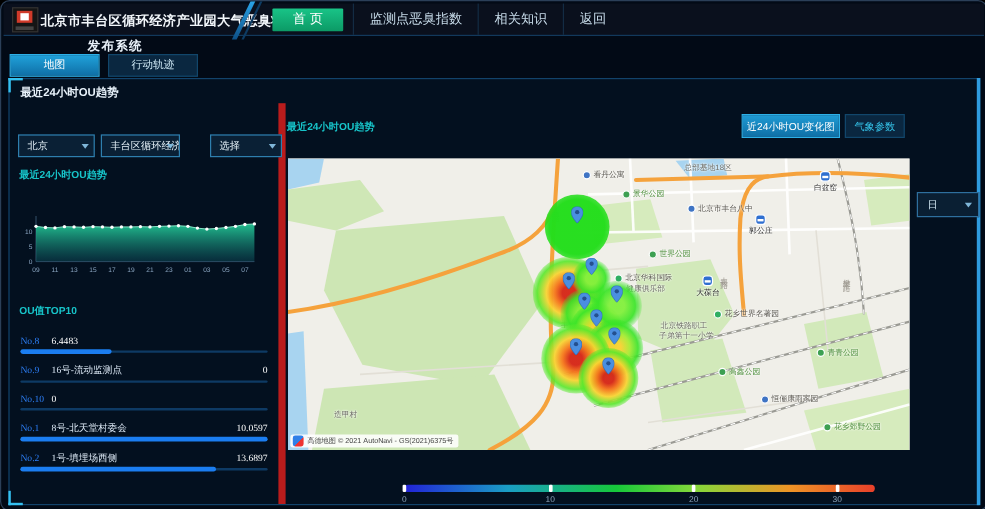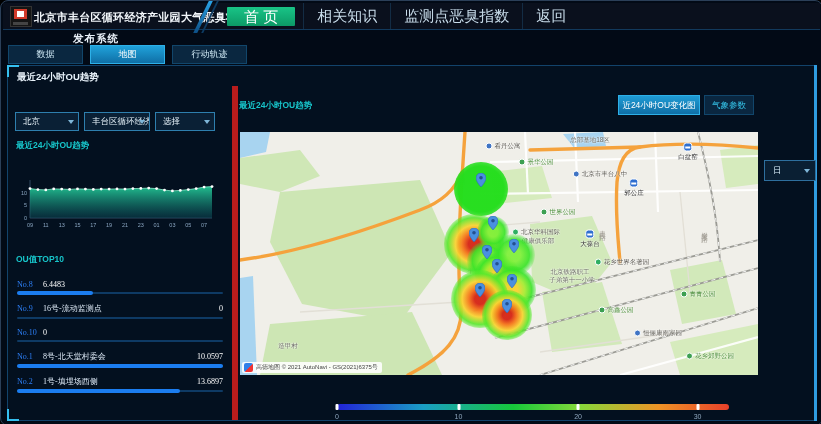--- a/index.html
+++ b/index.html
@@ -8,21 +8,21 @@
   
   .hdr{position:absolute;left:2px;top:2px;right:2px;height:26px;background:#0a101d;border-bottom:1px solid #12395c;}
   .logo{position:absolute;left:7px;top:3px;width:20px;height:19px;background:#151515;border:1px solid #333;}
   .logo .mark{position:absolute;left:3px;top:2px;width:13px;height:10px;background:#d03a2a;}
   .logo .mark i{position:absolute;left:3px;top:2px;width:7px;height:6px;background:#fff;display:block;}
   .logo .sub{position:absolute;left:2px;bottom:1px;width:15px;height:3px;background:#444;}
   .hdr-title{position:absolute;left:31px;top:7px;font-size:11px;font-weight:bold;color:#f2f6fa;letter-spacing:.3px;}
   .hdr-slash{position:absolute;left:198px;top:-2px;width:4px;height:32px;background:linear-gradient(180deg,#2aa4e8,#0d4f86);transform:skewX(-26deg);}
   .hdr-slash2{position:absolute;left:206px;top:-2px;width:2px;height:32px;background:#0d3b63;transform:skewX(-26deg);}
   .nav{position:absolute;left:224px;top:0;height:26px;display:flex;align-items:center;}
-  .nav-item{padding:0 13px;font-size:15px;color:#c8dcea;height:26px;line-height:26px;cursor:pointer;}
+  .nav-item{padding:0 13px;font-size:11px;color:#c8dcea;height:26px;line-height:26px;cursor:pointer;}
   .nav-item + .nav-item{border-left:1px solid #132c44;}
   .nav-item.active{background:linear-gradient(180deg,#19c487,#0c9a66);color:#fff;height:19px;line-height:19px;
        margin-right:8px;padding:0 17px;border-radius:1px;align-self:center;}
   
   .pub-title{position:absolute;left:72px;top:31px;font-size:10.5px;font-weight:bold;color:#e9f1f9;letter-spacing:1px;}
   .tabs{position:absolute;left:7px;top:44px;display:flex;gap:7px;}
   .tab{width:73px;height:17px;line-height:17px;text-align:center;font-size:9px;color:#cfe9f5;
        background:#0a2740;border:1px solid #11466b;cursor:pointer;}
   .tab.active{background:linear-gradient(180deg,#20a2da,#0f6fa6);border-color:#2db0e8;color:#fff;}
   
@@ -32,21 +32,21 @@
   .corner.tl{left:-1px;top:-1px;border-left:2px solid #35c0f0;border-top:2px solid #35c0f0;}
   .corner.bl{left:-1px;bottom:-1px;border-left:2px solid #35c0f0;border-bottom:2px solid #35c0f0;}
   .panel-title{position:absolute;left:9px;top:5px;font-size:9.5px;color:#e8f2fa;font-weight:bold;}
   
   .left-col{position:absolute;left:0;top:20px;width:224px;bottom:0;border-right:6px solid #b91c1c;}
   .selects{position:absolute;left:7px;top:26px;display:flex;gap:5px;}
   .select{position:relative;height:17px;background:#0a2035;border:1px solid #2e7fae;color:#e8f4fb;
        font-size:8.5px;line-height:17px;padding:0 14px 0 7px;white-space:nowrap;overflow:hidden;cursor:pointer;}
   .select .chev{position:absolute;right:4px;top:7px;width:0;height:0;border-left:3px solid transparent;
        border-right:3px solid transparent;border-top:4px solid #7fb6d8;}
-  .s1{width:41px;}.s2{width:43px;}.s3{width:37px;}
+  .s1{width:41px;}.s2{width:43px;}.s3{width:37px;margin-left:20px;}
   .teal-label{position:absolute;font-size:8.5px;color:#17c4c9;font-weight:bold;}
   .chart-wrap{position:absolute;left:6px;top:88px;width:205px;height:64px;}
   .top-list{position:absolute;left:9px;top:198px;width:206px;}
   .top-row{margin-bottom:9px;}
   .top-row .line1{display:flex;align-items:baseline;font-size:8px;margin-bottom:3px;}
   .top-row .rank{color:#2d7ff7;width:26px;flex:none;}
   .top-row .name{color:#dce8f5;flex:1;}
   .top-row .val{color:#fff;text-align:right;}
   .bar-track{position:relative;height:2px;background:#0e3a64;border-radius:2px;}
   .bar-fill{position:absolute;left:0;top:-1px;height:4px;background:#1b7df0;border-radius:2px;}
@@ -101,29 +101,28 @@
       <div class="mark">
           <i></i>
         </div>
         <div class="sub"></div>
     </div>
     <div class="hdr-title">北京市丰台区循环经济产业园大气恶臭状况实时</div>
     <div class="hdr-slash"></div>
     <div class="hdr-slash2"></div>
     <div class="nav">
         <div class="nav-item active">首 页</div>
+        <div class="nav-item">监测点恶臭指数</div>
         <div class="nav-item">相关知识</div>
-        <div class="nav-item">监测点恶臭指数</div>
         <div class="nav-item">返回</div>
       </div>
   </div>
 
   <div class="pub-title">发布系统</div>
   <div class="tabs">
-      <div class="tab">数据</div>
       <div class="tab active">地图</div>
       <div class="tab">行动轨迹</div>
     </div>
 
   <div class="panel">
     <div class="corner tl"></div>
     <div class="corner bl"></div>
     <div class="right-glow"></div>
     <div class="panel-title">最近24小时OU趋势</div>
 

